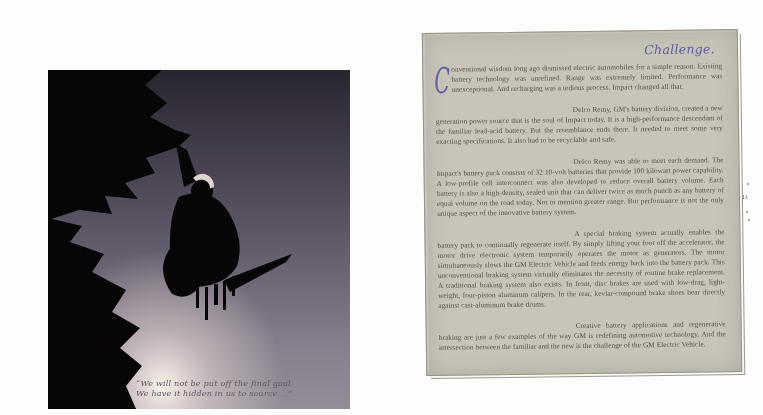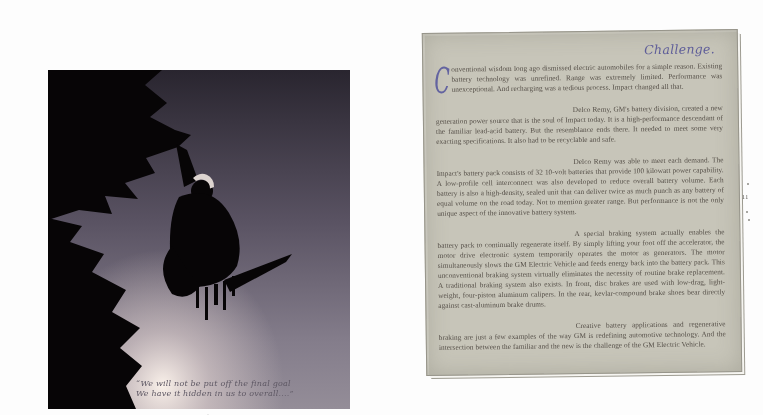--- a/index.html
+++ b/index.html
@@ -102,21 +102,21 @@
           <rect x="148" y="214" width="3" height="24"></rect>
           <rect x="157" y="217" width="3" height="33"></rect>
           <rect x="166" y="214" width="4" height="21"></rect>
           <rect x="175" y="211" width="3" height="29"></rect>
           <rect x="184" y="206" width="3" height="20"></rect>
         </g>
         <path fill="#ddd4d0" d="M145,108 a12,12 0 0 1 21,9 l-4,1.5 a9,9 0 0 0 -14,-7.5 Z"></path>
       </svg>
       <div class="photo-quote">
         <div>“We will not be put off the final goal</div>
-        <div>We have it hidden in us to overall....”</div>
+        <div>We have it hidden in us to source....”</div>
       </div>
     </div>
     <div class="photo-caption">“On a Tree Fallen Across the Road” - Robert Frost</div>
   </div>
 
   <div class="right-page">
     <div class="rp-content">
       <div class="section-title">Challenge.</div>
 
       <p class="p-dropcap"><span class="dropcap">C</span><span>onventional wisdom long ago dismissed electric automobiles for a simple reason.  Existing battery technology was unrefined.  Range was extremely limited.  Performance was unexceptional.  And recharging was a tedious process.  Impact changed all that.</span></p>

